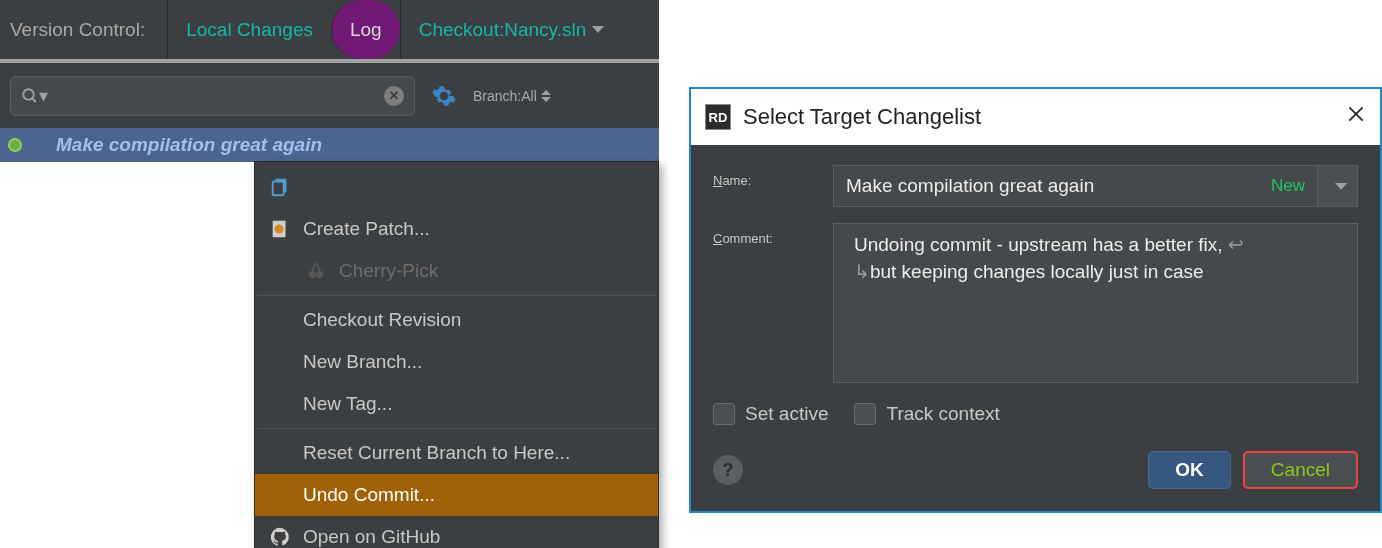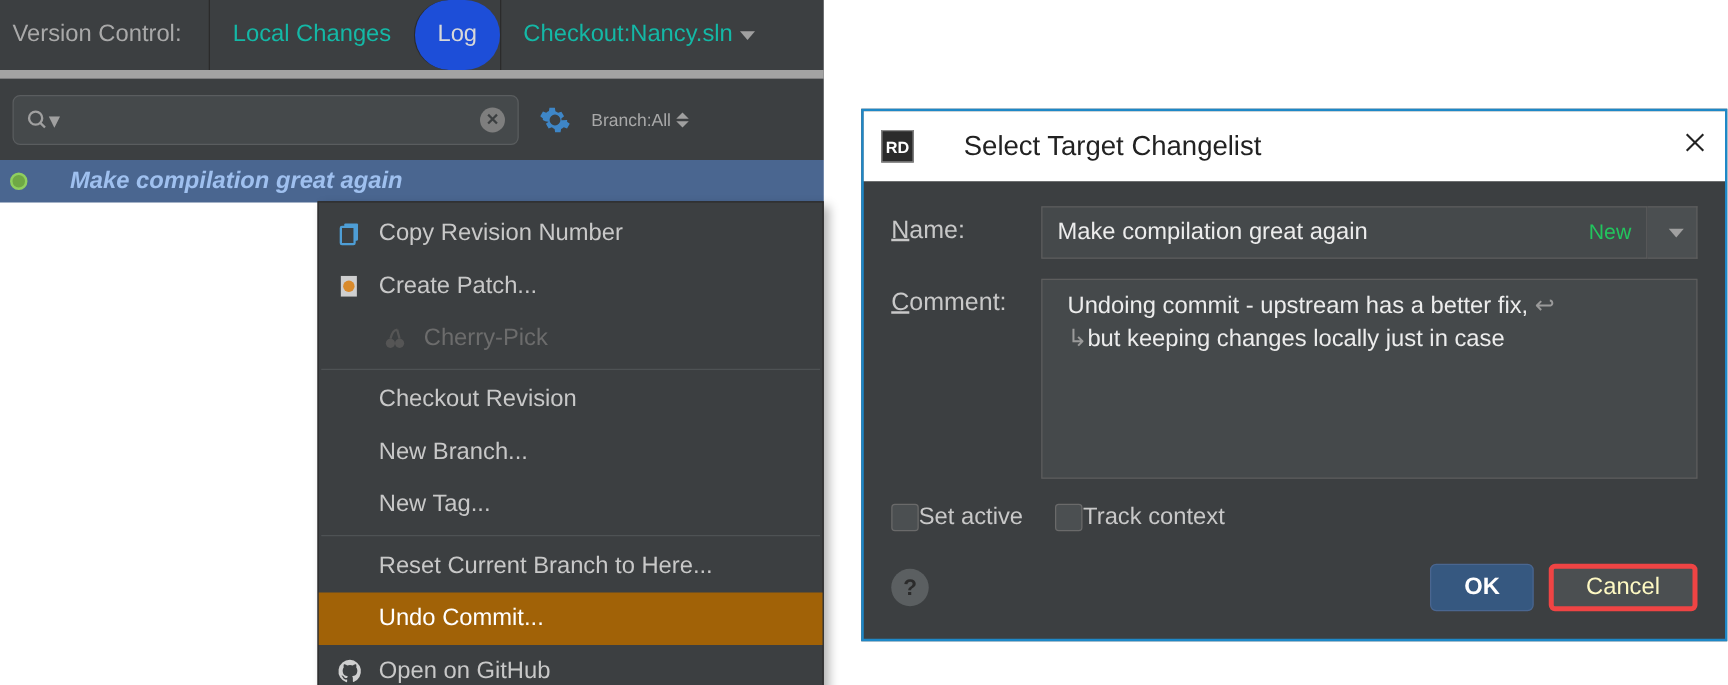--- a/index.html
+++ b/index.html
@@ -15,21 +15,21 @@
 
   
   .vc-panel {
     position: absolute;
     left: 0; top: 0;
     width: 659px; height: 548px;
     background: #ffffff;
   }
   .vc-header {
     background: #3c3f41;
-    border-bottom: 7px solid #a3a3a3;
+    border-bottom: 4px solid #a3a3a3;
     height: 63px;
     display: flex;
     align-items: center;
     padding: 0;
   }
   .vc-title {
     color: #a9a9a9;
     padding: 0 22px 0 10px;
     font-size: 19px;
     height: 100%;
@@ -38,21 +38,21 @@
   .vc-tab {
     color: #14b8a6;
     padding: 0 18px;
     height: 100%;
     display: flex; align-items: center;
     font-size: 19px;
     border-left: 1px solid #2b2b2b;
     cursor: pointer;
   }
   .vc-tab.active {
-    background: #1d4ed8;
+    background: #701a75;
     color: #d8d8d8;
     border-radius: 30px;
   }
   .history-dd {
     display: inline-flex; align-items: center;
   }
   .drop-tri {
     margin-left: 6px;
     width: 0; height: 0;
     border-left: 6px solid transparent;
@@ -161,39 +161,38 @@
     background: #3c3f41;
     border: 2px solid #1e88c7;
   }
   .dlg-title {
     height: 56px;
     background: #ffffff;
     color: #222;
     display: flex; align-items: center;
     padding: 0 14px;
     font-size: 22px;
-    gap: 28px;
   }
   .dlg-title .logo {
     width: 26px; height: 26px; margin-right: 12px;
     background: #2b2b2b; color: #fff;
     font-size: 13px; font-weight: bold;
     display: flex; align-items: center; justify-content: center;
     border: 1px solid #888;
   }
   .dlg-title .close-x {
     margin-left: auto; cursor: pointer;
   }
 
   .dlg-body {
     padding: 20px 22px 10px 22px;
   }
   .dlg-row { display:flex; margin-bottom: 16px; }
   .dlg-label {
-    width: 120px; color: #c8c8c8; font-size: 20px;
+    width: 120px; color: #c8c8c8; font-size: 13px;
     padding-top: 8px;
   }
   .dlg-label .ul { text-decoration: underline; }
   .name-field-wrap { flex:1; display:flex; }
   .name-field {
     flex:1; height: 42px;
     background: #45494b;
     border: 1px solid #5d5d5d;
     color: #ececec; font-size: 19px;
     display:flex; align-items:center;
@@ -218,21 +217,21 @@
     line-height: 1.4;
     position: relative;
   }
   .wrap-glyph { color:#9a9a9a; }
 
   .dlg-checks {
     display:flex; gap: 26px; padding: 4px 0 10px 0;
     color:#c8c8c8; font-size:19px;
   }
   .chk {
-    display:flex; align-items:center; gap:0;
+    display:flex; align-items:center; gap:10px;
     cursor:pointer;
   }
   .chk-box {
     width:22px; height:22px;
     background:#4b4f51;
     border:1px solid #6a6a6a;
     border-radius:3px;
   }
 
   .dlg-footer {
@@ -248,21 +247,21 @@
   }
   .dlg-btn {
     height:38px; padding:0 26px;
     border-radius:5px;
     font-size:19px;
     display:flex; align-items:center; justify-content:center;
     cursor:pointer;
     margin-left:12px;
   }
   .btn-ok { background:#365880; color:#fff; border:1px solid #4a6690; font-weight:600; margin-left:auto; }
-  .btn-cancel { background:#4b4f51; color:#fef9c3; border:4px solid #ef4444; }
+  .btn-cancel { background:#4b4f51; color:#84cc16; border:2px solid #ef4444; }
 </style>
 </head>
 <body>
 
 <div class="vc-panel">
   <div class="vc-header">
     <div class="vc-title">Version Control:</div>
     <div class="vc-tab">Local Changes</div>
     <div class="vc-tab active">Log</div>
     <div class="vc-tab history-dd">
@@ -301,21 +300,20 @@
 </div>
 
 <div class="ctx-menu">
   <div class="ctx-item">
     <span class="ctx-icon">
       <svg width="22" height="22" viewBox="0 0 24 24" fill="#4e9ed6">
           <rect x="7" y="3" width="12" height="15" rx="1"></rect>
           <rect x="4" y="6" width="12" height="15" rx="1" fill="#3c3f41" stroke="#4e9ed6" stroke-width="2"></rect>
         </svg>
     </span>
-    <span>Copy Revision Number</span>
   </div>
   <div class="ctx-item">
     <span class="ctx-icon">
       <svg width="22" height="22" viewBox="0 0 24 24">
           <rect x="4" y="3" width="14" height="18" fill="#cfcfcf"></rect>
           <circle cx="11" cy="12" r="5" fill="#d98a2b"></circle>
         </svg>
     </span>
     <span>Create Patch...</span>
   </div>

